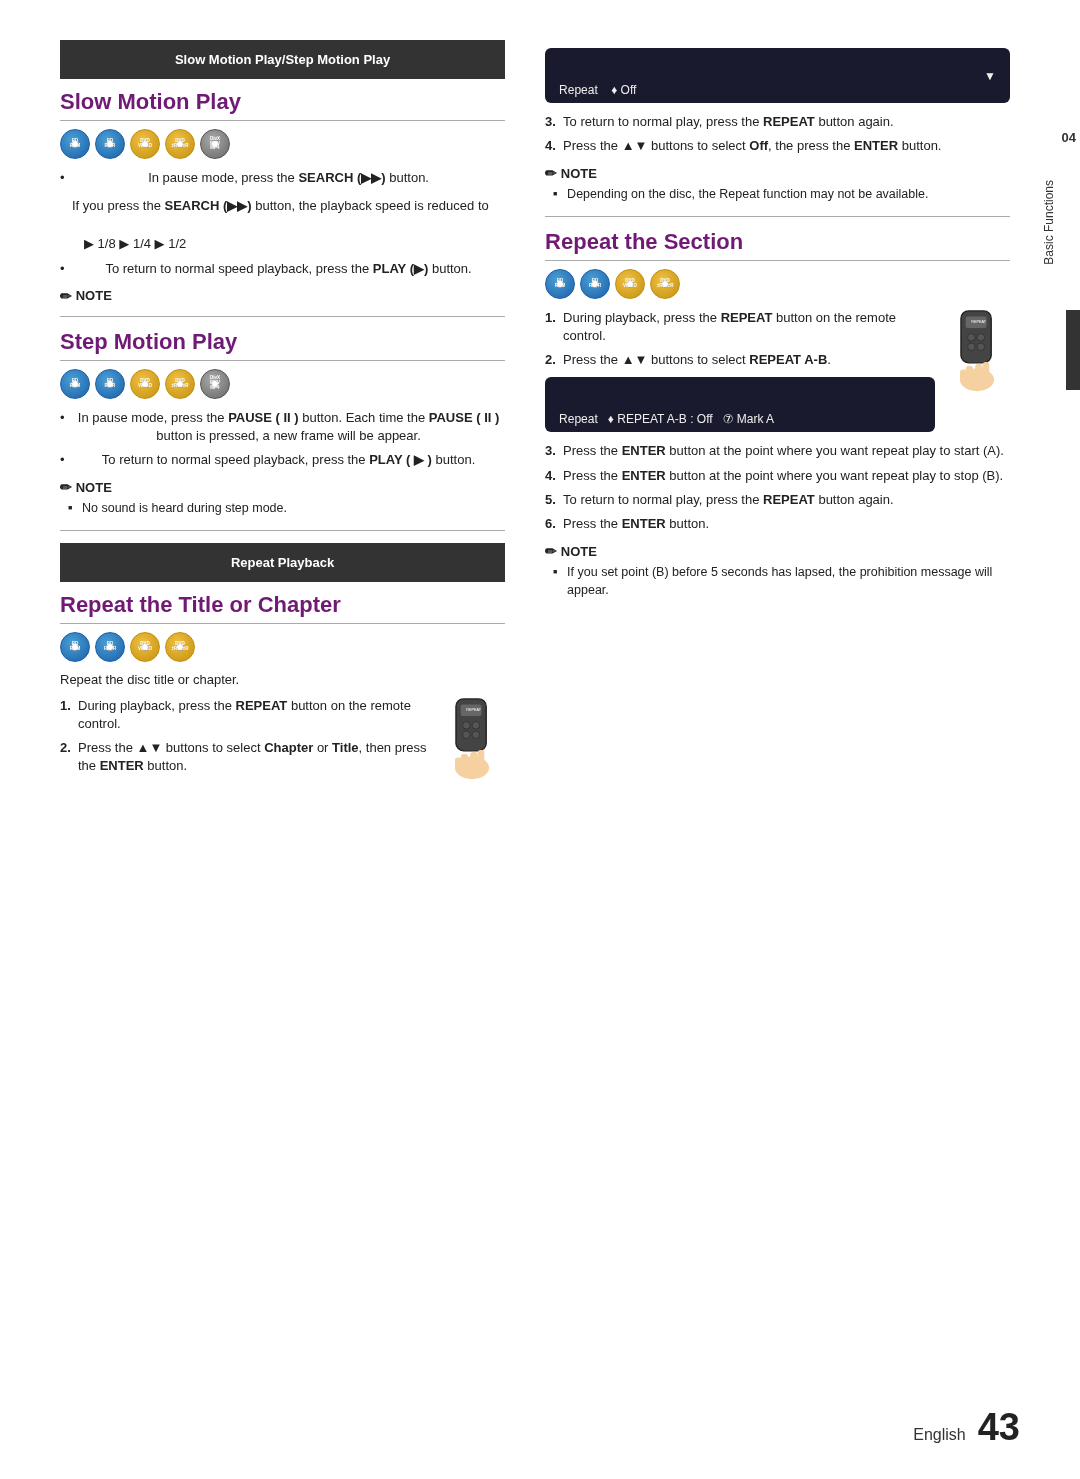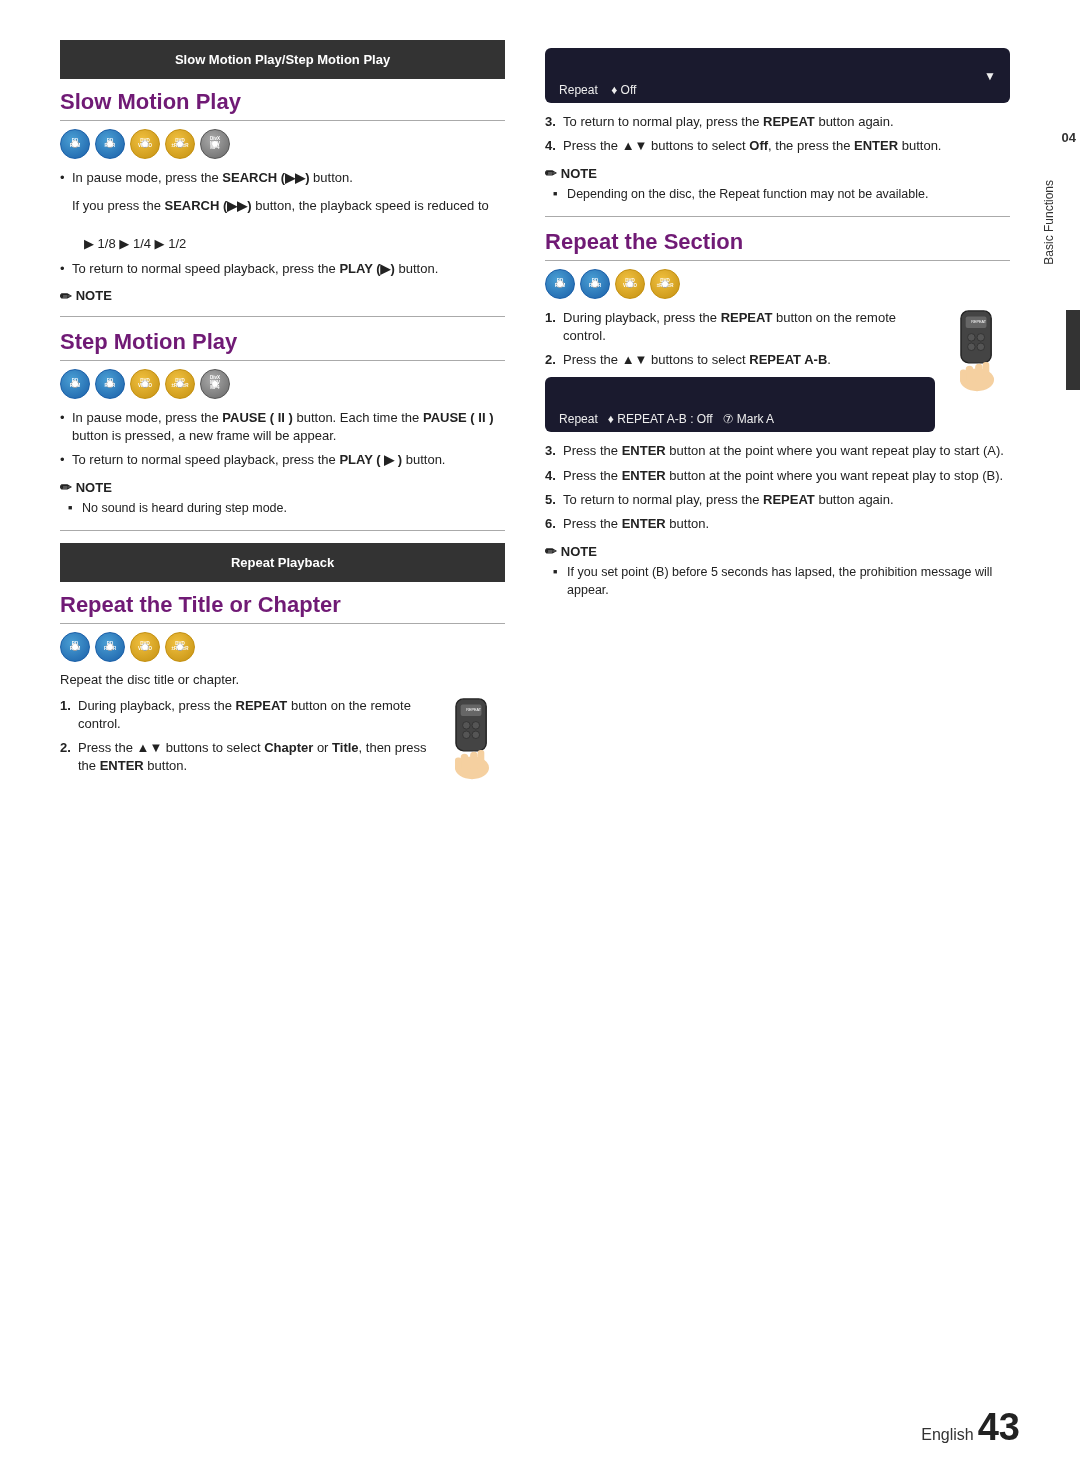--- a/index.html
+++ b/index.html
@@ -102,20 +102,21 @@
       color: #701a75;
       margin-bottom: 8px;
       border-bottom: 1px solid #aaa;
       padding-bottom: 5px;
     }
 
     
     .bullet-list {
       list-style: none;
       margin-bottom: 10px;
+      text-align: center;
     }
 
     .bullet-list li {
       padding-left: 12px;
       position: relative;
       margin-bottom: 6px;
       line-height: 1.4;
       font-size: 13px;
     }
 
@@ -208,21 +209,21 @@
 
     
     .footer {
       position: absolute;
       bottom: 30px;
       right: 60px;
       font-size: 16px;
       color: #333;
       display: flex;
       align-items: baseline;
-      gap: 4px;
+      gap: 12px;
     }
 
     .footer-number {
       font-size: 38px;
       font-weight: bold;
       color: #222;
     }
 
     
     b { font-weight: bold; }

